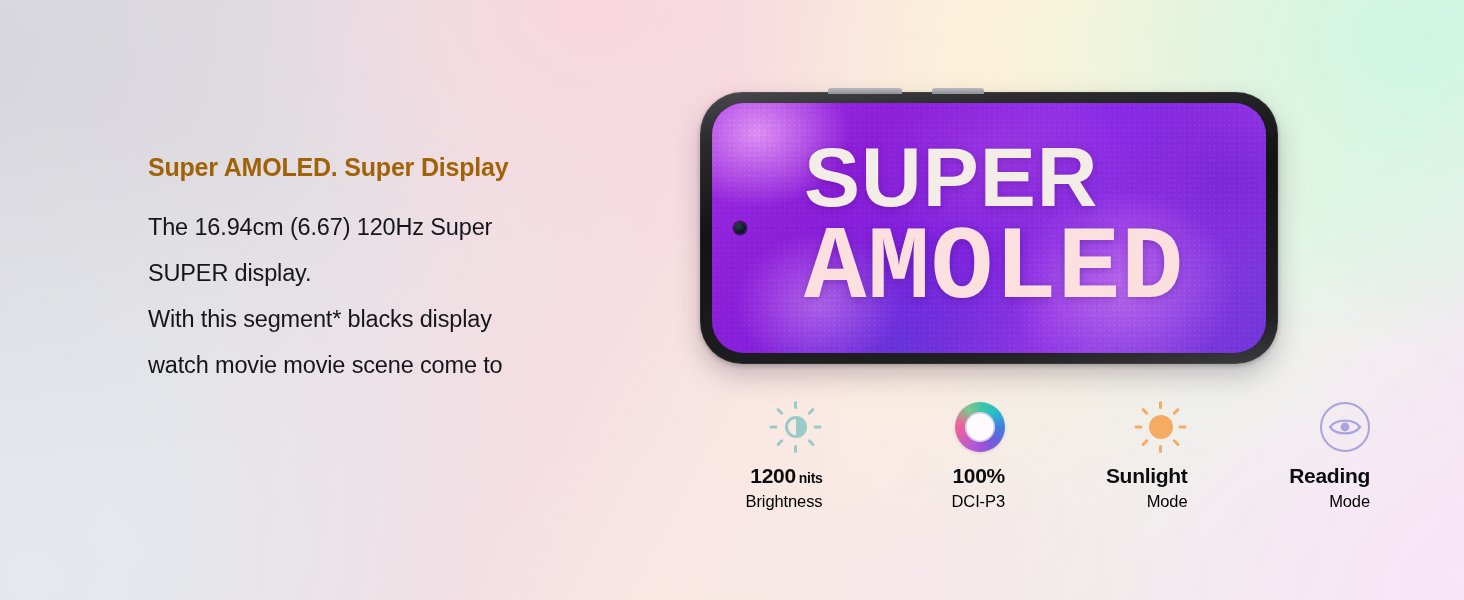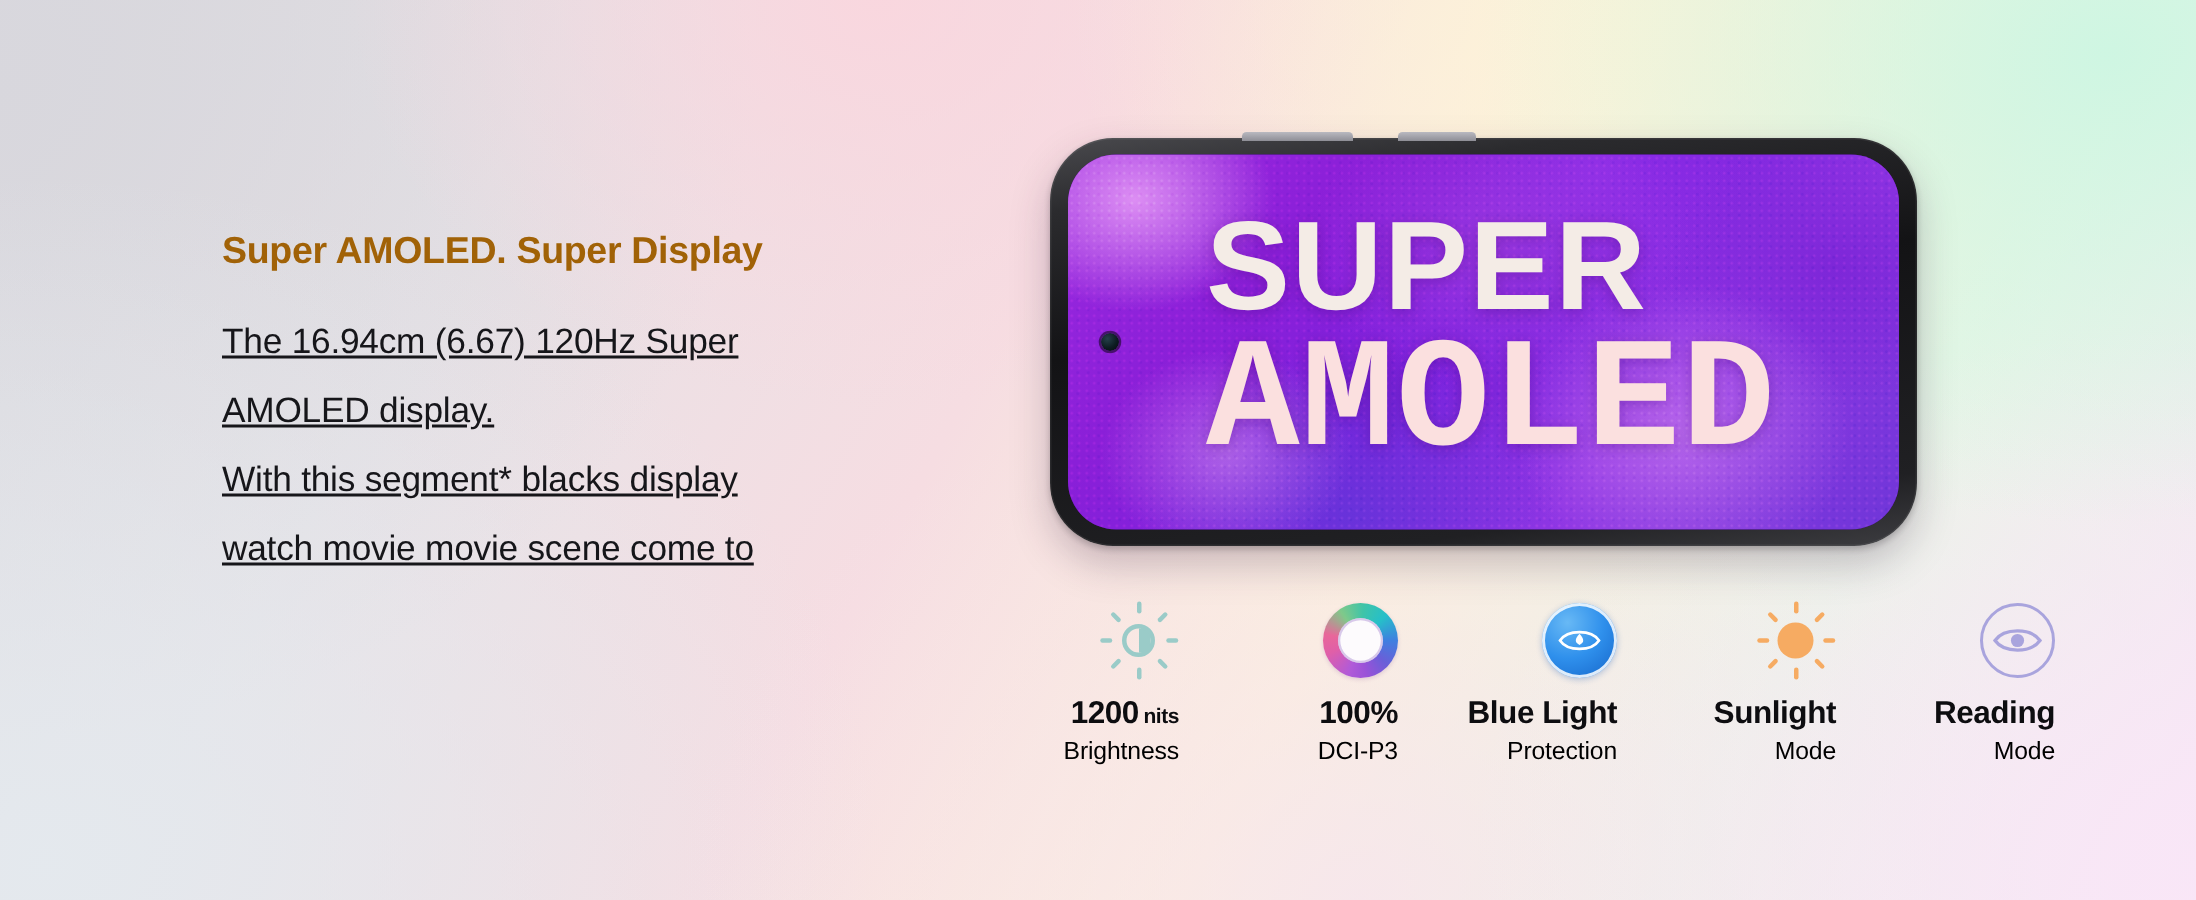--- a/index.html
+++ b/index.html
@@ -31,21 +31,21 @@
     position:absolute; left:148px; top:152px; width:500px;
     z-index:4;
   }
   #headline {
     font-size:25px; font-weight:bold; color:#a16207;
     letter-spacing:-0.2px; line-height:1.2;
   }
   #bodycopy {
     margin-top:22px;
     font-size:23.5px; color:#16161a;
-    line-height:46px; letter-spacing:-0.15px;text-decoration:underline;
+    line-height:46px; letter-spacing:-0.15px;
   }
   #bodycopy .ln { display:block; white-space:nowrap; }
 
   
   #phone-wrap { position:absolute; left:700px; top:92px; z-index:5; }
 
   #phone-body {
     position:relative;
     width:578px; height:272px;
     border-radius:42px;
@@ -182,21 +182,21 @@
 </style>
 </head>
 <body>
 
 <div id="backdrop"></div>
 
 <div id="copy">
   <div id="headline">Super AMOLED. Super Display</div>
   <div id="bodycopy">
     <span class="ln">The 16.94cm (6.67) 120Hz Super</span>
-    <span class="ln">AMOLED display.</span>
+    <span class="ln">SUPER display.</span>
     <span class="ln">With this segment* blacks display</span>
     <span class="ln">watch movie movie scene come to</span>
   </div>
 </div>
 
 <div id="phone-wrap">
   <div id="phone-body">
     <div class="side-key" id="key-volume"></div>
     <div class="side-key" id="key-power"></div>
     <div id="screen">
@@ -234,32 +234,20 @@
   <div class="feature">
     <div class="ficon">
       <div class="wheel">
         <div class="hole"></div>
       </div>
     </div>
     <div class="fmain"><span>100%</span></div>
     <div class="fsub">DCI-P3</div>
   </div>
 
-  <div class="feature">
-    <div class="ficon">
-      <div class="bluebadge">
-        <svg width="30" height="20" viewBox="0 0 30 20">
-          <path d="M2 10 C7 2.5, 23 2.5, 28 10 C23 17.5, 7 17.5, 2 10 Z" fill="none" stroke="#ffffff" stroke-width="1.8"></path>
-          <path d="M15 5.5 C18 9, 18.6 11, 15 13 C11.4 11, 12 9, 15 5.5 Z" fill="#ffffff"></path>
-        </svg>
-      </div>
-    </div>
-    <div class="fmain"><span>Blue Light</span></div>
-    <div class="fsub">Protection</div>
-  </div>
 
   <div class="feature">
     <div class="ficon">
       <div class="sun-orange">
         <span class="ray" style="transform:rotate(0deg)   translateY(-26px);"></span>
         <span class="ray" style="transform:rotate(45deg)  translateY(-26px);"></span>
         <span class="ray" style="transform:rotate(90deg)  translateY(-26px);"></span>
         <span class="ray" style="transform:rotate(135deg) translateY(-26px);"></span>
         <span class="ray" style="transform:rotate(180deg) translateY(-26px);"></span>
         <span class="ray" style="transform:rotate(225deg) translateY(-26px);"></span>

